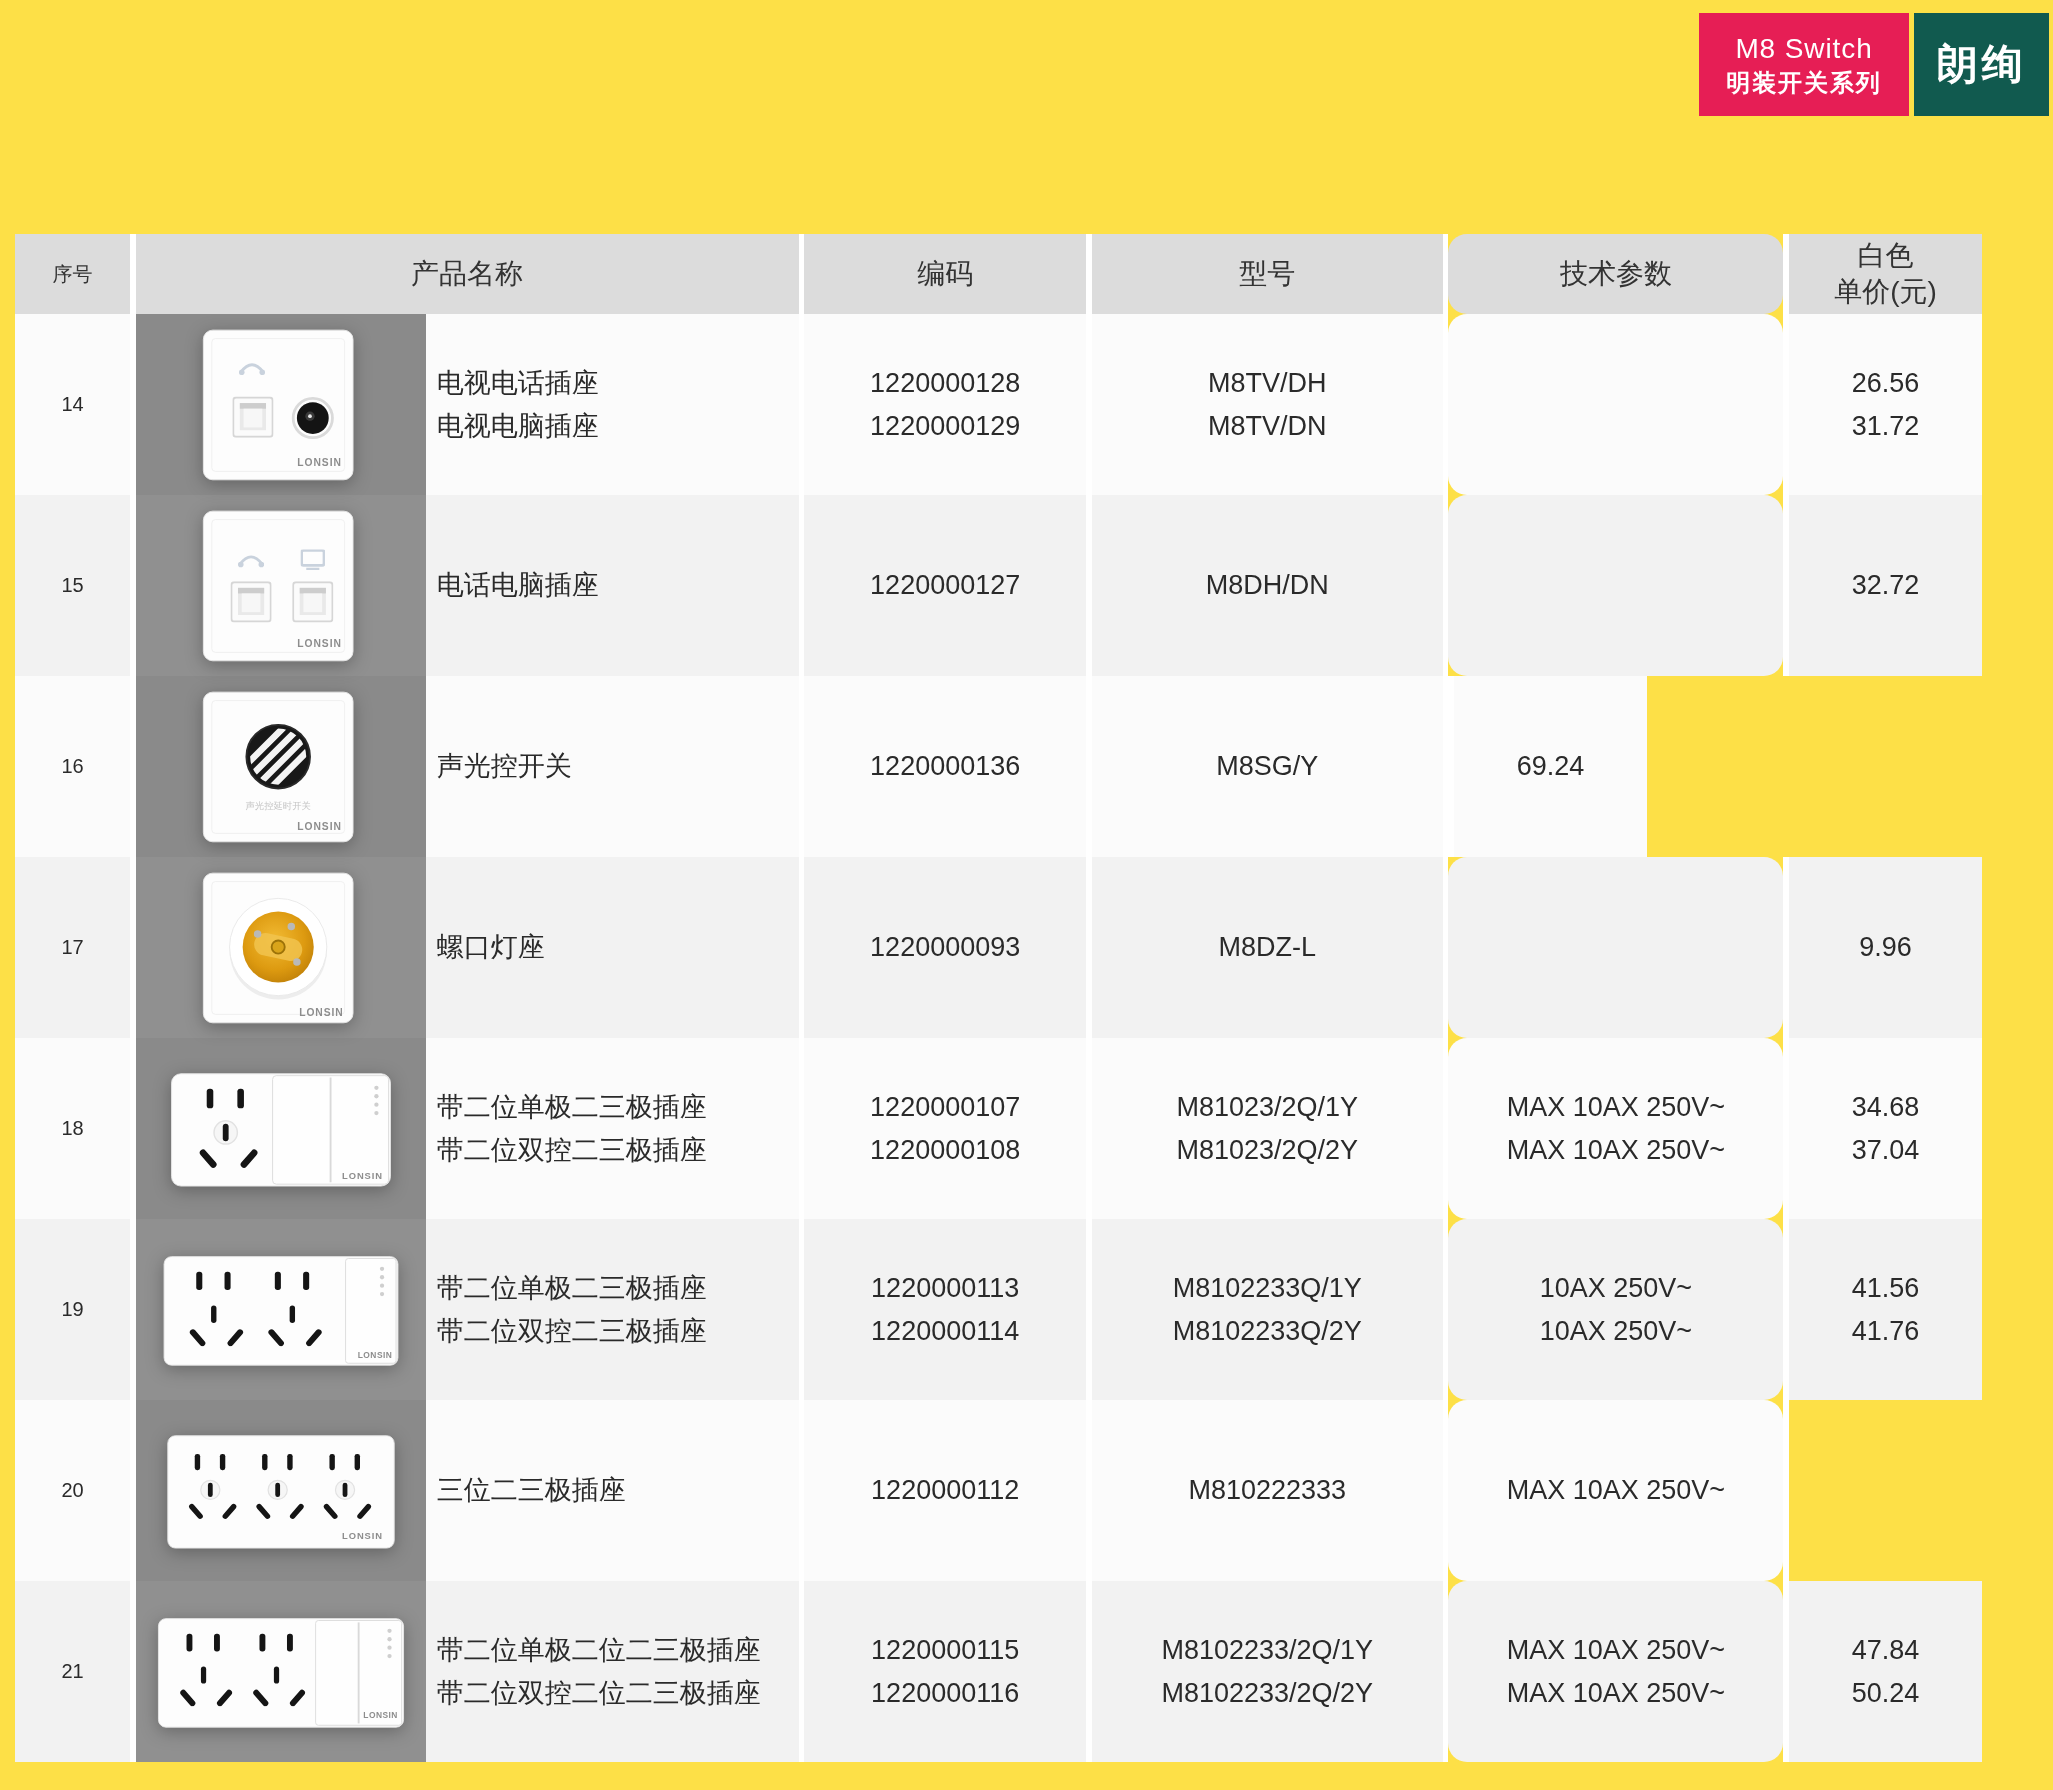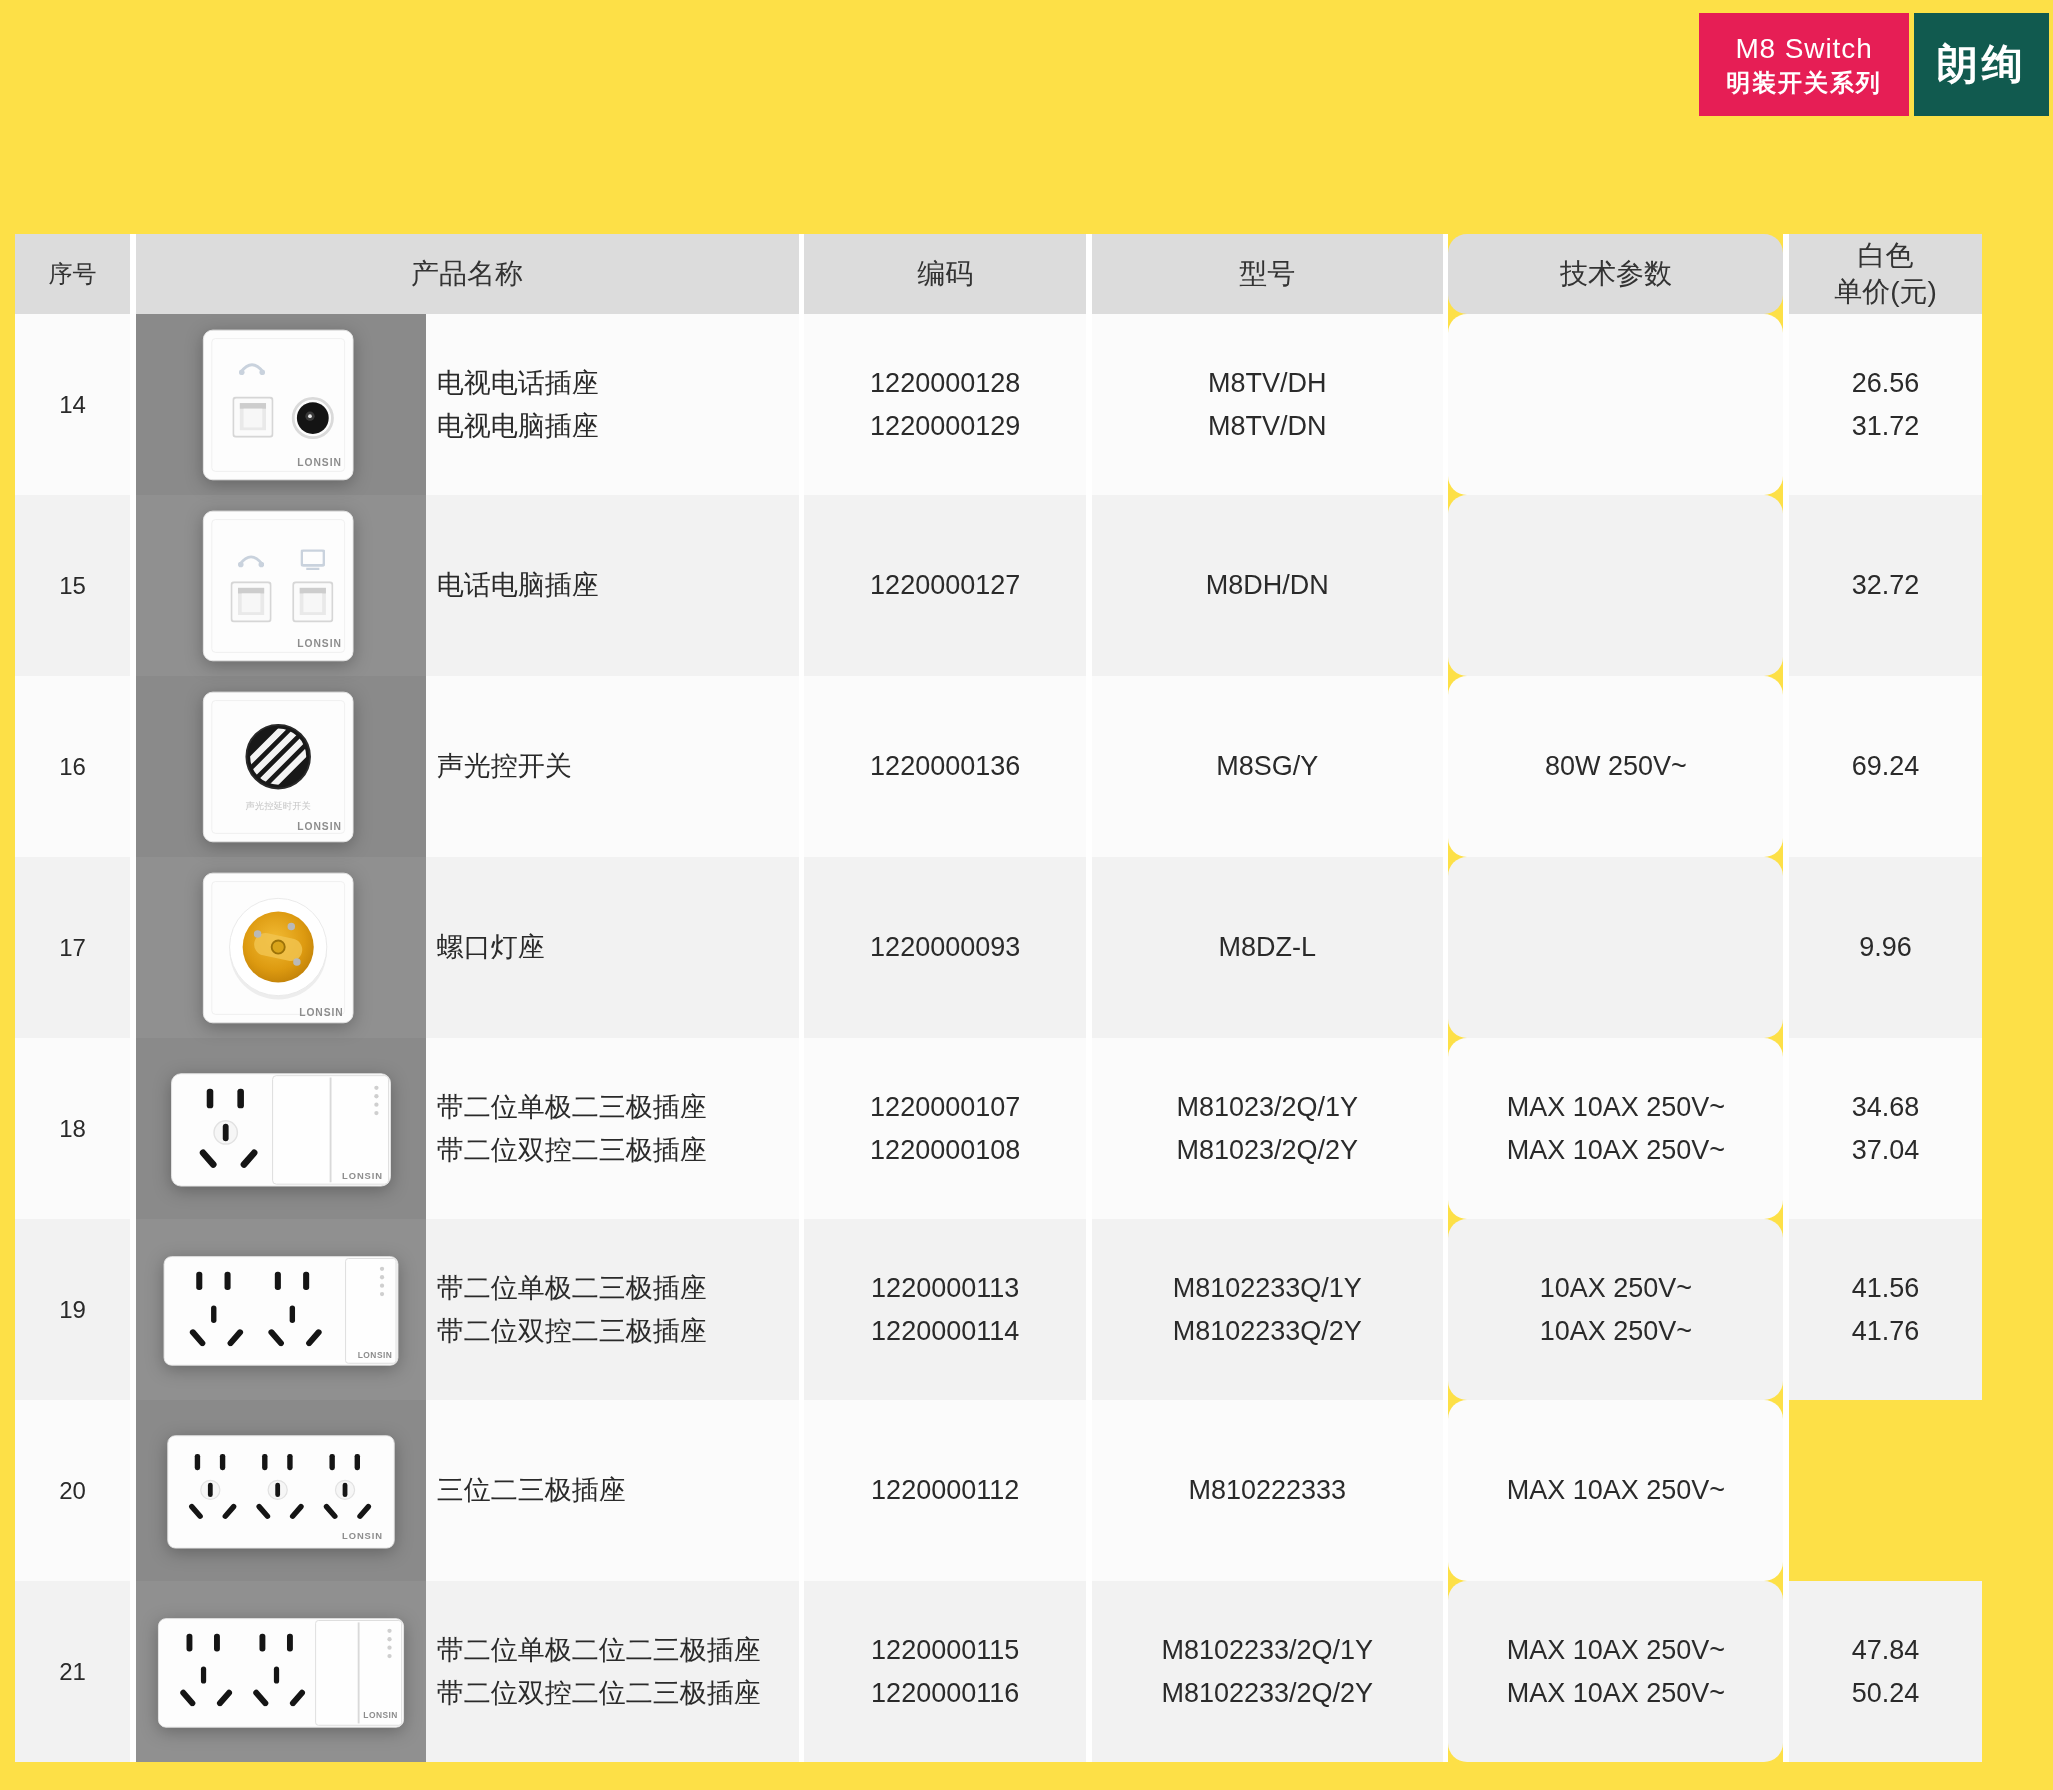--- a/index.html
+++ b/index.html
@@ -32,21 +32,21 @@
   .c-index{width:115px;}
   .c-prod {width:663px;}
   .c-img  {width:290px;}
   .c-name {width:373px;align-items:flex-start;padding-left:11.2px;box-sizing:border-box;}
   .c-code {width:282px;}
   .c-model{width:351px;}
   .c-specs{width:335px;border-radius:19px;}
   .c-price{width:193px;}
   .g{width:5.6px;background:#ffffff;flex:none;}
 
-  .c-index{font-size:24px;}
+  .c-index{font-size:20px;}
   .ln{display:block;}
 
   .c-img svg{display:block;}
   .plateimg{filter:drop-shadow(0 4.7px 8.4px rgba(0,0,0,0.28));}
 
   .defs{position:absolute;width:0;height:0;overflow:hidden;}
 </style>
 </head>
 <body>
 
@@ -229,23 +229,20 @@
       </div>
       <div class="g"></div>
       <div class="cell c-code">
         <span class="ln">1220000136</span>
       </div>
       <div class="g"></div>
       <div class="cell c-model">
         <span class="ln">M8SG/Y</span>
       </div>
       <div class="g"></div>
-      <div class="cell c-specs">
-        <span class="ln">80W 250V~</span>
-      </div>
       <div class="g"></div>
       <div class="cell c-price">
         <span class="ln">69.24</span>
       </div>
     </div>
 
     <div class="row alt1">
       <div class="cell c-index">17</div>
       <div class="g"></div>
       <div class="cell c-img">

